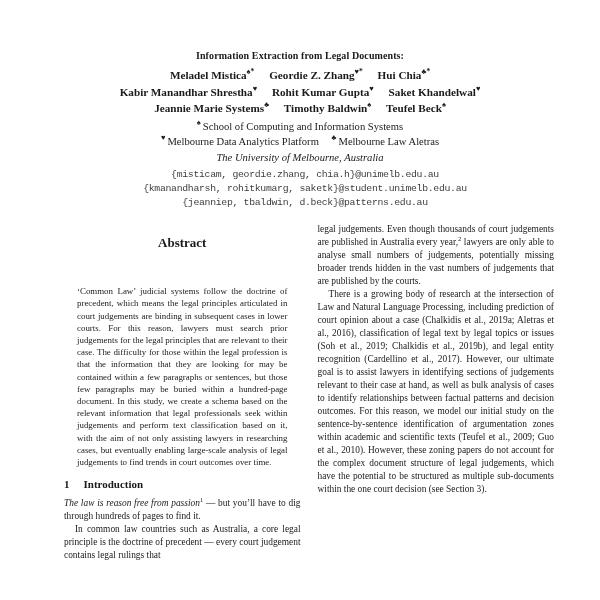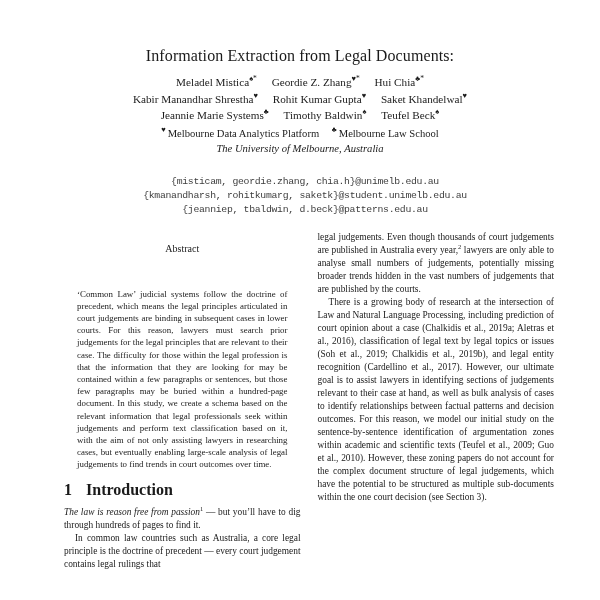--- a/index.html
+++ b/index.html
@@ -7,47 +7,47 @@
   .page {
     position:relative;
     width:600px; height:600px;
     background:#ffffff;
     color:#1a1a1a;
     font-family:"Liberation Serif", serif;
     overflow:hidden;
     margin:0 auto;
   }
   header { padding-top:47px; text-align:center; }
-  .title { font-size:16px; font-weight:normal; line-height:18px; letter-spacing:0.1px; }
-  .authors { margin-top:9px; font-size:11.2px; font-weight:normal; line-height:16.5px; }
+  .title { font-size:10px; font-weight:bold; line-height:18px; letter-spacing:0.1px; }
+  .authors { margin-top:2px; font-size:11.2px; font-weight:bold; line-height:16.5px; }
   .author { margin:0 6px; white-space:nowrap; }
   .authors sup { font-size:7.5px; vertical-align:super; line-height:0; }
   .affils { margin-top:2px; font-size:10.6px; line-height:15.5px; }
   .affils sup { font-size:7.5px; vertical-align:super; line-height:0; margin-right:2px; }
   .affil-item { margin:0 5px; white-space:nowrap; }
   .university { font-size:10.6px; line-height:15px;font-style:italic; }
   .emails {
-    margin-top:19px;
+    margin-top:3px;
     font-family:"Liberation Mono", monospace;
     font-size:9.8px; line-height:14.2px;
     color:#3d3d3d; letter-spacing:-0.3px;padding-left:10px;
   }
   .columns {
     display:flex; gap:17px;
     padding:0 46px 0 64px;
     margin-top:13px;
     align-items:flex-start;
   }
   .col { flex:1 1 0; min-width:0; }
   .col p { margin:0; text-align:justify; font-size:9.4px; line-height:13px; }
   .indent { text-indent:11px; }
-  .abstract-head { font-size:10px; font-weight:normal; text-align:center; margin:12px 0 10px; }
+  .abstract-head { font-size:13px; font-weight:bold; text-align:center; margin:12px 0 10px; }
   .abstract-body { padding:0 13px; }
   .col p.abstract-text { font-size:8.9px; line-height:12.2px;margin-top:34px; }
-  .section-head { font-size:16px; font-weight:bold; margin:10px 0 7px; }
+  .section-head { font-size:11px; font-weight:bold; margin:10px 0 7px; }
   .section-head .sec-num { margin-right:14px; }
   .col sup { font-size:6.5px; vertical-align:super; line-height:0; }
   .epigraph em { font-style:italic; }
 </style>
 </head>
 <body>
 
 <div class="page">
   <header>
     <div class="title">
@@ -67,22 +67,25 @@
       </div>
       <div>
         <span class="author"><span>Jeannie Marie Systems</span><sup>♣</sup></span>
         <span class="author"><span>Timothy Baldwin</span><sup>♠</sup></span>
         <span class="author"><span>Teufel Beck</span><sup>♠</sup></span>
       </div>
     </div>
 
     <div class="affils">
       <div>
+        <span class="affil-item"><sup>♠</sup><span>School of Computing and Information Systems</span></span>
+      </div>
+      <div>
         <span class="affil-item"><sup>♥</sup><span>Melbourne Data Analytics Platform</span></span>
-        <span class="affil-item"><sup>♣</sup><span>Melbourne Law School</span></span>
+        <span class="affil-item"><sup>♣</sup><span>Melbourne Law Aletras</span></span>
       </div>
       <div class="university">The University of Melbourne, Australia</div>
     </div>
 
     <div class="emails">
       <div>{misticam, geordie.zhang, chia.h}@unimelb.edu.au</div>
       <div>{kmanandharsh, rohitkumarg, saketk}@student.unimelb.edu.au</div>
       <div>{jeanniep, tbaldwin, d.beck}@patterns.edu.au</div>
     </div>
   </header>

